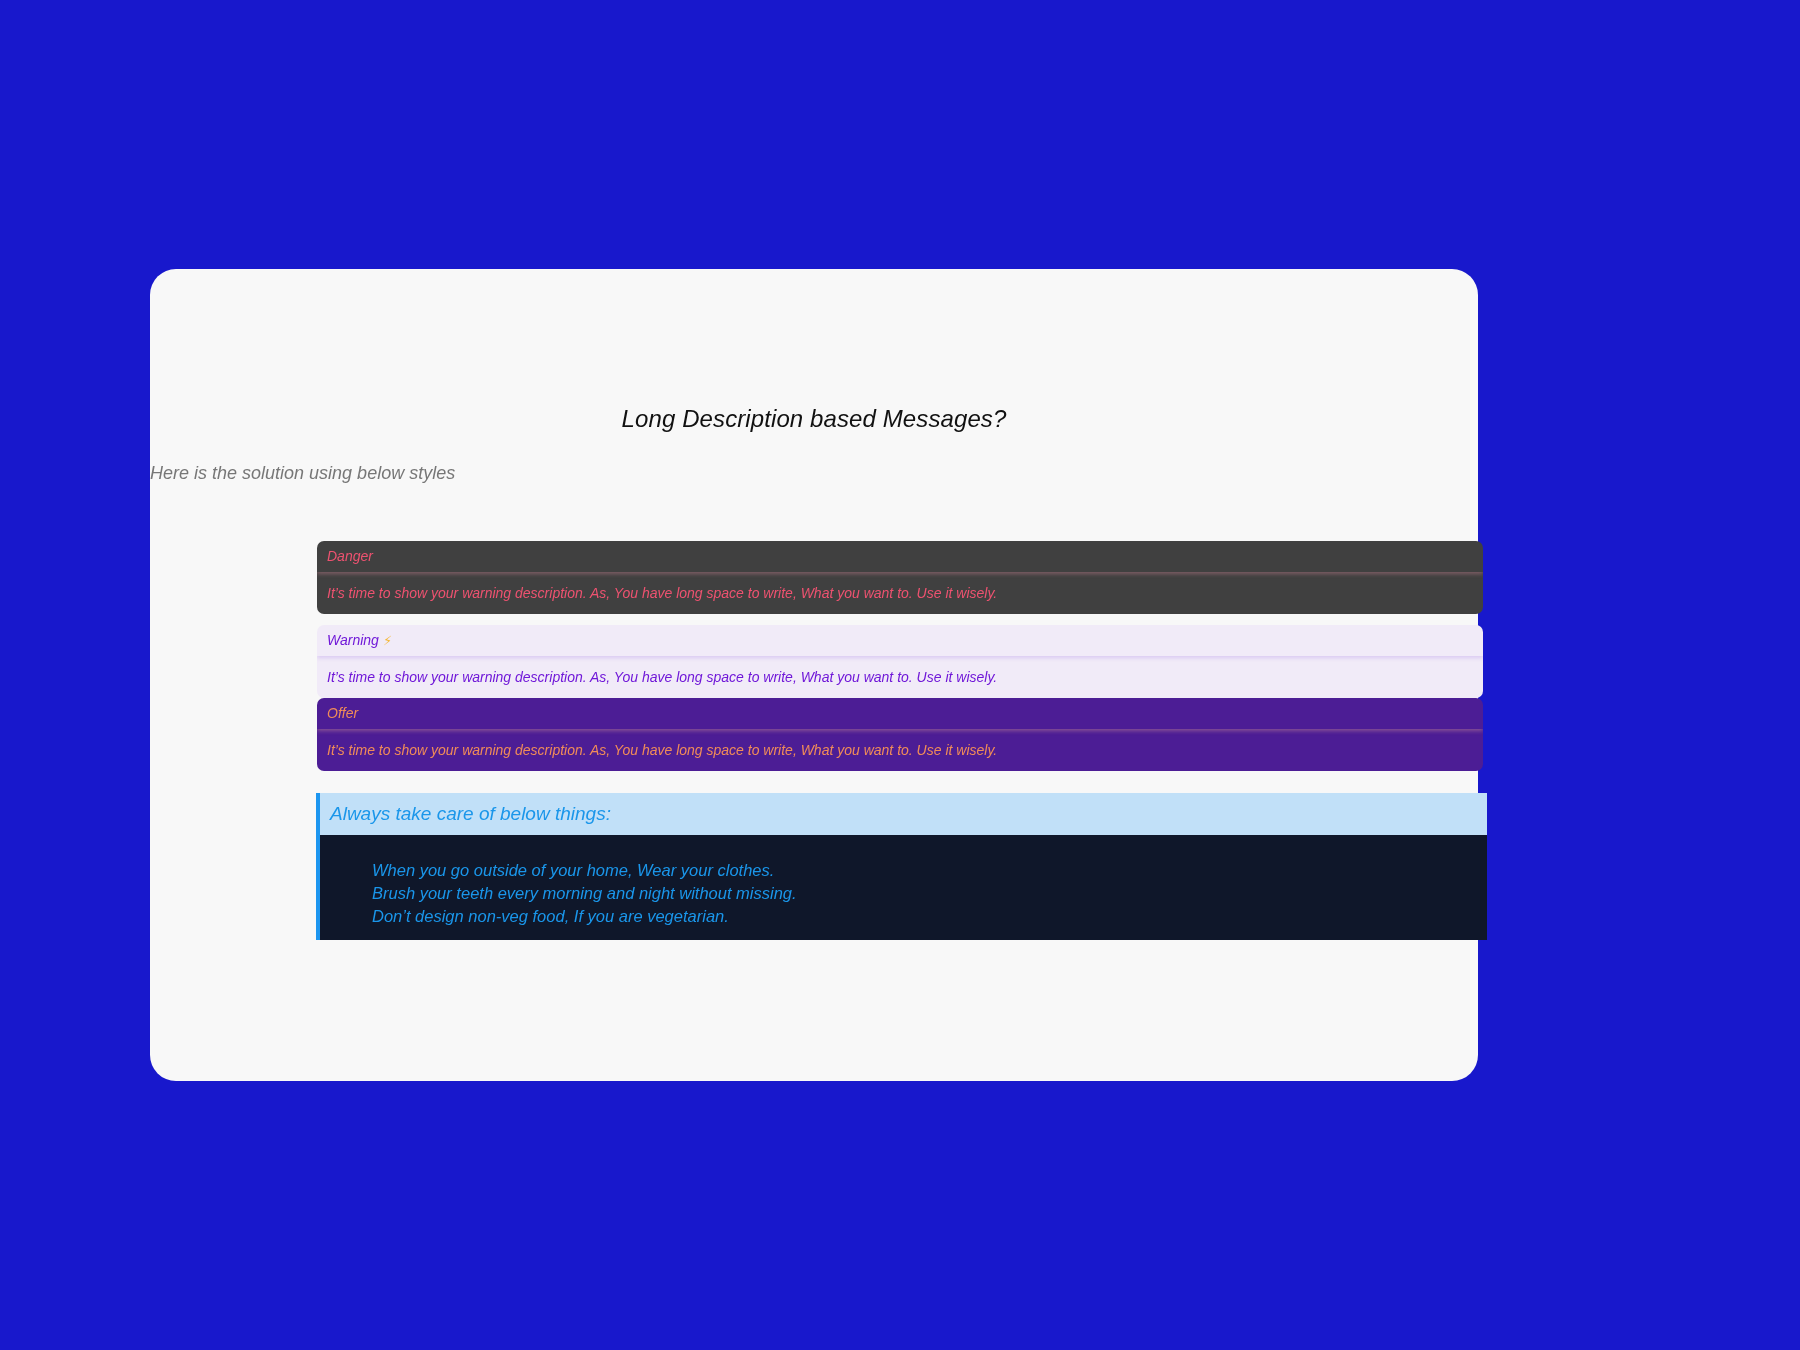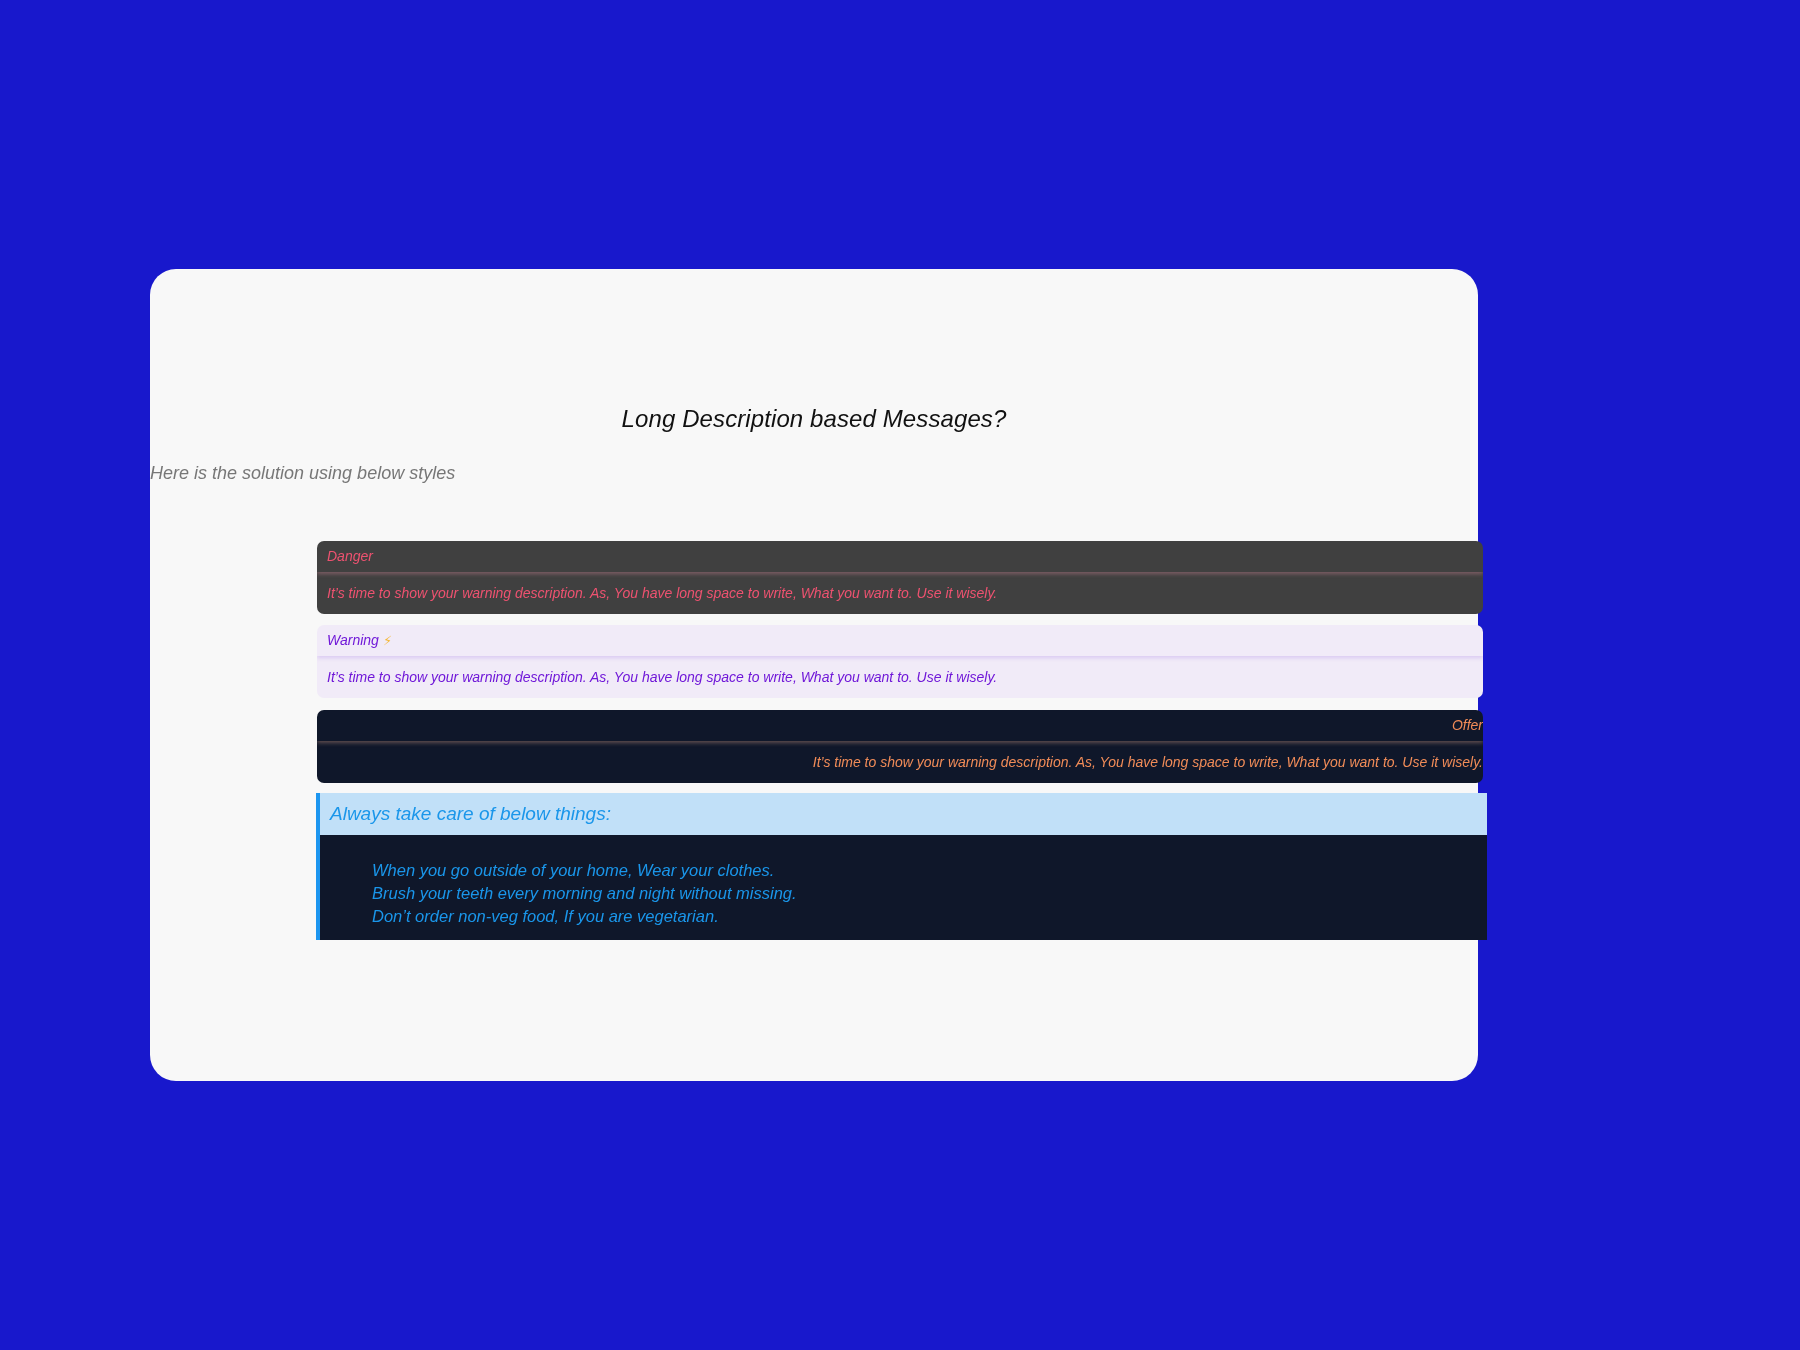--- a/index.html
+++ b/index.html
@@ -26,21 +26,21 @@
     height:31px; line-height:31px; padding-left:10px; font-size:14px;
     position:relative;
   }
   .msg .body {
     height:42px; line-height:42px; padding-left:10px; font-size:14px;
   }
   .msg.danger { top:272px; background:#404040; color:#ee5270; }
   .msg.danger .head { box-shadow:0 2px 4px rgba(240,150,170,0.35); }
   .msg.warning { top:356px; background:#f1ebf8; color:#7018d8; }
   .msg.warning .head { box-shadow:0 2px 4px rgba(190,160,235,0.45); }
-  .msg.offer { top:441px; background:#0f172a; color:#f18c58;text-align:right; }
+  .msg.offer { top:429px; background:#4c1d95; color:#f18c58; }
   .msg.offer .head { box-shadow:0 2px 4px rgba(245,180,150,0.35); }
   .bolt { color:#f5b93a; font-size:13px; margin-left:4px; }
   .info {
     position:absolute; left:166px; top:524px; width:1167px;
     border-left:4px solid #1d96f0; background:#0f172a; color:#1a96ea;
   }
   .info .head {
     background:#c1e0f8; height:42px; line-height:42px; padding-left:10px; font-size:19px;
   }
   .info ul { list-style:none; margin:0; padding:24px 0 12px 52px; font-size:16.5px; }
@@ -68,16 +68,16 @@
   <div class="msg offer">
     <div class="head">Offer</div>
     <div class="body">It’s time to show your warning description. As, You have long space to write, What you want to. Use it wisely.</div>
   </div>
 
   <div class="info">
     <div class="head">Always take care of below things:</div>
     <ul>
       <li>When you go outside of your home, Wear your clothes.</li>
       <li>Brush your teeth every morning and night without missing.</li>
-      <li>Don’t order non-veg food, If you are vegetarian.</li>
+      <li>Don’t design non-veg food, If you are vegetarian.</li>
     </ul>
   </div>
 </div>
 
 </body></html>

